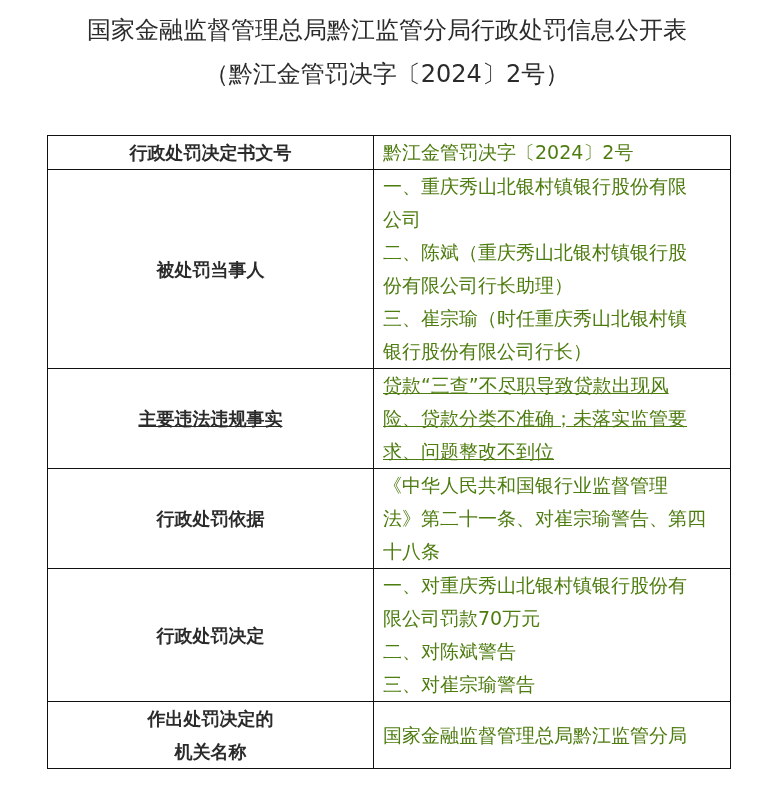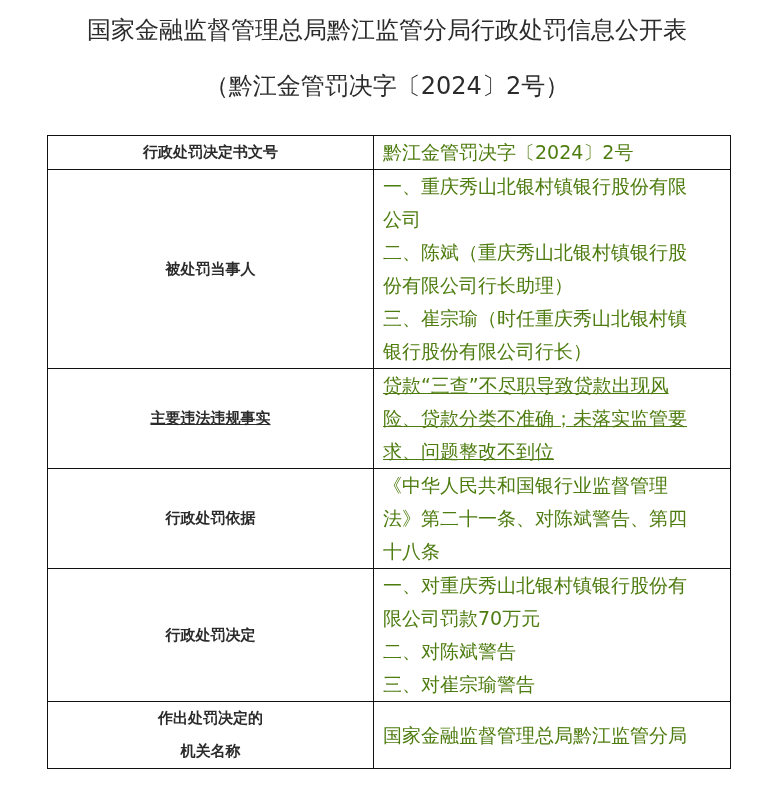--- a/index.html
+++ b/index.html
@@ -1,25 +1,25 @@
 <!DOCTYPE html>
 <html><head>
 <meta charset="utf-8">
 <style>
   html, body { margin: 0; padding: 0; background: #ffffff; }
   body { width: 774px; height: 811px; position: relative; overflow: hidden;
          font-family: "DejaVu Sans", "Liberation Sans", sans-serif; color: #222; }
   .title { position: absolute; left: 0; width: 774px; text-align: center;
            font-size: 24px; color: #2b2b2b; letter-spacing: 0px; white-space: nowrap; }
   .t1 { top: 14px; }
-  .t2 { top: 58px; margin-top: 12px; }
+  .t2 { top: 58px; }
   table.penalty { position: absolute; left: 47px; top: 135px; width: 684px;
                   border-collapse: collapse; table-layout: fixed; }
   table.penalty td { border: 1.5px solid #111; padding: 0; vertical-align: middle; }
-  td.label { width: 325px; text-align: center; font-weight: bold; font-size: 15px;
+  td.label { width: 325px; text-align: center; font-weight: bold; font-size: 18px;
              color: #2b2b2b; line-height: 33px; }
   td.value { padding: 0 0 0 9px !important; font-size: 19px; color: #4d7c0f;
              line-height: 33px; vertical-align: top; }
   .line { display: block; white-space: nowrap; }
   tr.r1 td { height: 32px; }
   tr.r2 td { height: 197px; }
   tr.r3 td { height: 98px; text-decoration: underline; }
   tr.r4 td { height: 98px; }
   tr.r5 td { height: 131px; }
   tr.r6 td { height: 65px; }
@@ -64,21 +64,21 @@
       <span class="line">险、贷款分类不准确；未落实监管要</span>
       <span class="line">求、问题整改不到位</span>
     </td>
   </tr>
   <tr class="r4">
     <td class="label">
       <span class="line">行政处罚依据</span>
     </td>
     <td class="value">
       <span class="line">《中华人民共和国银行业监督管理</span>
-      <span class="line">法》第二十一条、对陈斌警告、第四</span>
+      <span class="line">法》第二十一条、对崔宗瑜警告、第四</span>
       <span class="line">十八条</span>
     </td>
   </tr>
   <tr class="r5">
     <td class="label">
       <span class="line">行政处罚决定</span>
     </td>
     <td class="value">
       <span class="line">一、对重庆秀山北银村镇银行股份有</span>
       <span class="line">限公司罚款70万元</span>

